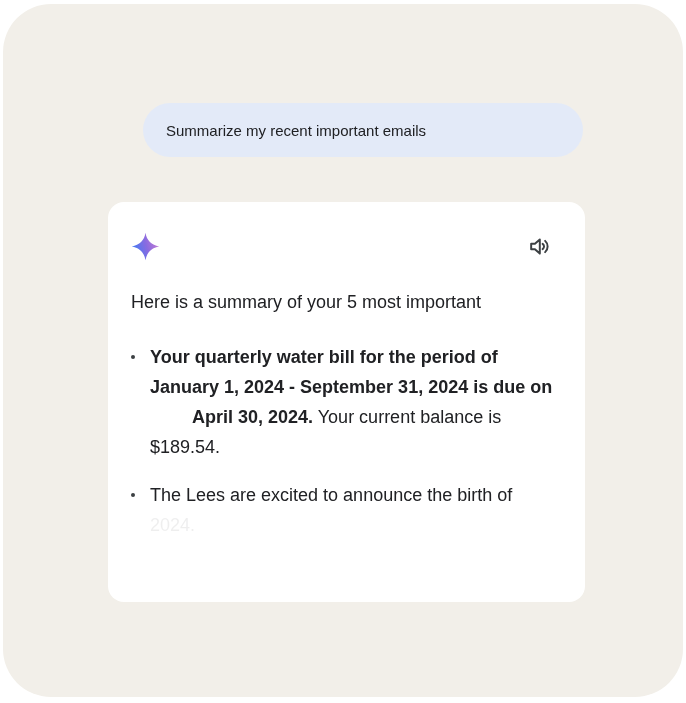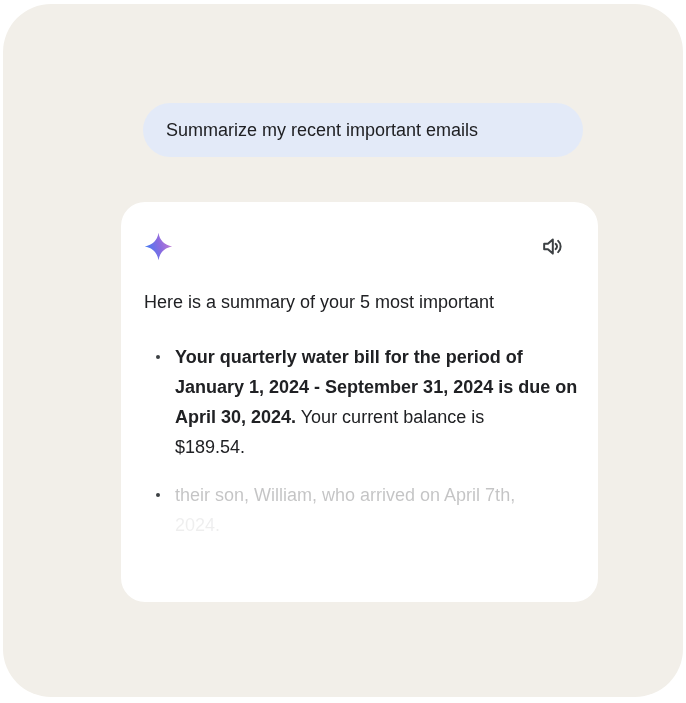--- a/index.html
+++ b/index.html
@@ -5,39 +5,39 @@
   * { margin:0; padding:0; box-sizing:border-box; }
   html,body { width:686px; height:703px; background:var(--page-bg,#fff); overflow:hidden;
     font-family:"Liberation Sans","DejaVu Sans",sans-serif; }
 
   .canvas { position:absolute; left:3px; top:4px; right:3px; bottom:6px;
     background:var(--canvas-bg,#F2EFE9); border-radius:48px; }
 
   .user-bubble { position:absolute; left:140px; top:99px; width:440px; height:54px;
     background:var(--user-bubble-bg,#E3EAF8); border-radius:27px;
     display:flex; align-items:center; padding-left:23px;
-    font-size:18px; color:var(--text-primary,#202124); }
+    font-size:15px; color:var(--text-primary,#202124); }
 
-  .card { position:absolute; left:118px; top:198px; width:477px; height:400px;
-    background:var(--card-bg,#fff); border-radius:24px; overflow:hidden; }
+  .card { position:absolute; left:105px; top:198px; width:477px; height:400px;
+    background:var(--card-bg,#fff); border-radius:16px; overflow:hidden; }
 
   .card-header { display:flex; justify-content:space-between; align-items:center;
     padding:30px 33px 0 23px; }
   .sparkle { width:29px; height:29px; display:block; }
   .speaker-btn { width:26px; height:26px; background:none; border:none; cursor:pointer;
     display:flex; align-items:center; justify-content:center; padding:0; }
   .speaker-svg { width:25px; height:25px; display:block; }
   .speaker-svg path { stroke:var(--speaker-icon-color,#3C4043); fill:none;
     stroke-width:1.9; stroke-linejoin:round; stroke-linecap:round; }
 
   .intro { margin-top:26px; padding-left:23px; font-size:18px; line-height:30px;
     color:var(--text-primary,#202124); }
   .intro .line { white-space:nowrap; }
 
-  .bullets { margin-top:25px; padding-left:35px; color:var(--text-primary,#202124); }
+  .bullets { margin-top:25px; padding-left:23px; color:var(--text-primary,#202124); }
   .bullet-item { display:flex; }
   .bullet-item + .bullet-item { margin-top:18px; }
   .bullet-marker { width:19px; flex:0 0 19px; padding-top:13px; }
   .bullet-marker i { display:block; width:4px; height:4px; border-radius:50%;
     background:var(--speaker-icon-color,#3C4043); }
   .bullet-lines .line { font-size:18px; line-height:30px; white-space:nowrap; }
   .bullet-lines .line .bold { font-weight:700; }
 </style>
 </head>
 <body>
@@ -76,29 +76,29 @@
     </div>
 
     <div class="bullets" id="bullets">
         <div class="bullet-item">
           <span class="bullet-marker">
             <i></i>
           </span>
           <div class="bullet-lines">
             <div class="line" style="opacity: 1;"><span class="bold">Your quarterly water bill for the period of</span></div>
             <div class="line" style="opacity: 1;"><span class="bold">January 1, 2024 - September 31, 2024 is due on</span></div>
-            <div class="line" style="opacity: 1;"><span class="bold">April 30, 2024.</span><span> Your current balance is</span></div>
+            <div class="line" style="opacity: 1; margin-left: 42px;"><span class="bold">April 30, 2024.</span><span> Your current balance is</span></div>
             <div class="line" style="opacity: 1;"><span>$189.54.</span></div>
           </div>
         </div>
         <div class="bullet-item">
           <span class="bullet-marker">
             <i></i>
           </span>
           <div class="bullet-lines">
-            <div class="line" style="opacity: 0.26;"><span>their son, William, who arrived on April 7th,</span></div>
+            <div class="line" style="opacity: 1;"><span>The Lees are excited to announce the birth of</span></div>
             <div class="line" style="opacity: 0.07;"><span>2024.</span></div>
           </div>
         </div>
       </div>
 
   </div>
 </div>
 
 </body></html>

